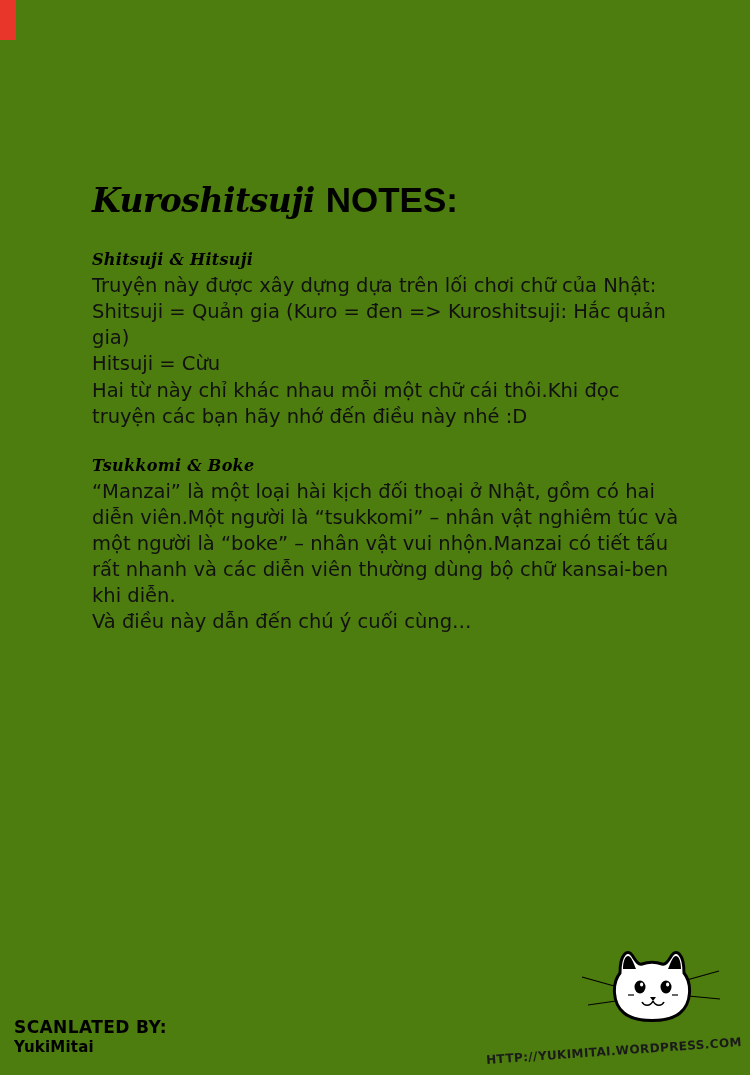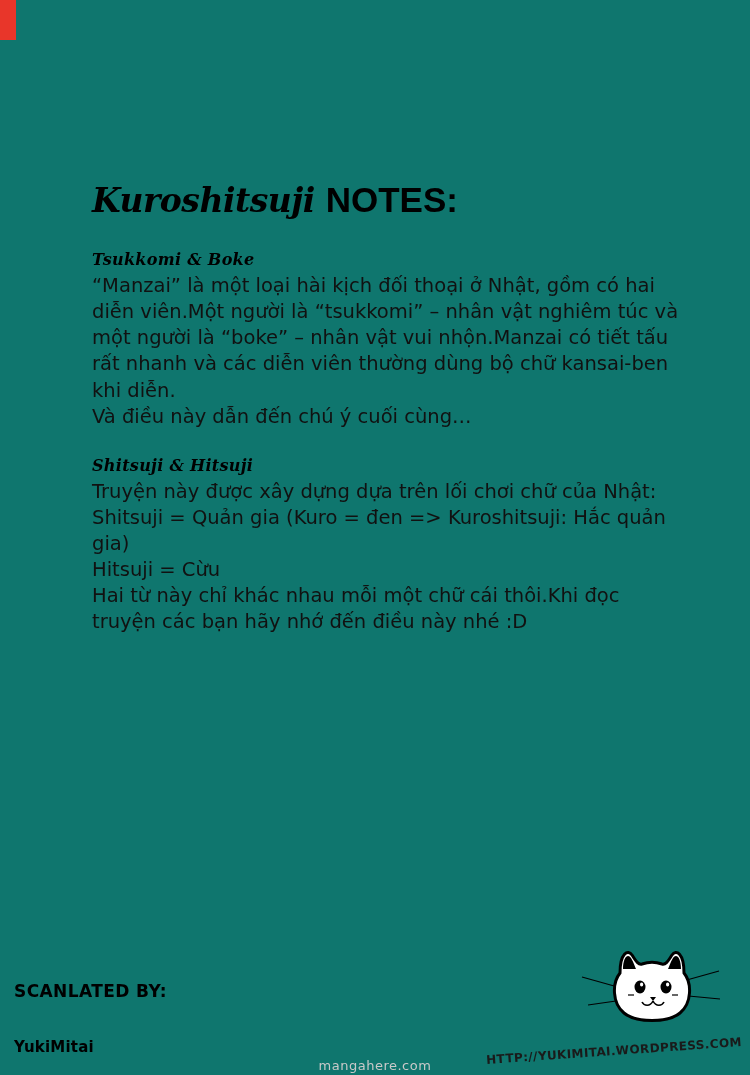--- a/index.html
+++ b/index.html
@@ -12,21 +12,21 @@
     background: #ffffff;
     font-family: "DejaVu Sans", sans-serif;
     color: #111111;
     overflow: hidden;
     position: relative;
   }
 
   .page {
     position: absolute;
     inset: 0;
-    background: #0f766e;
+    background: #4d7c0f;
   }
 
   
   .red-bar {
     position: absolute;
     left: 0;
     top: 0;
     width: 16px;
     height: 40px;
     background: #e8362a;
@@ -96,21 +96,20 @@
     font-size: 17px;
     letter-spacing: 0.4px;
     color: #000000;
   }
   .scanlated-name {
     font-family: "DejaVu Sans", sans-serif;
     font-weight: bold;
     font-size: 15px;
     letter-spacing: 0.2px;
     color: #000000;
-    margin-top: 36px;
   }
 
   .site-url {
     position: absolute;
     right: 8px;
     bottom: 26px;
     font-family: "DejaVu Sans", sans-serif;
     font-weight: bold;
     font-size: 12px;
     letter-spacing: 0.4px;
@@ -142,36 +141,36 @@
 </head>
 <body>
 
 <div class="page">
 
   <div class="red-bar"></div>
 
   <div class="content">
 
     <h1 class="notes-title"><span class="part-a">Kuroshitsuji </span><span class="part-b">NOTES:</span></h1>
-
-    <div class="section">
-      <h2 class="section-heading">Tsukkomi &amp; Boke</h2>
-      <p class="section-body">“Manzai” là một loại hài kịch đối thoại ở Nhật, gồm có hai diễn viên.Một người là “tsukkomi” – nhân vật nghiêm túc và một người là “boke” – nhân vật vui nhộn.Manzai có tiết tấu rất nhanh và các diễn viên thường dùng bộ chữ kansai-ben khi diễn.
-Và điều này dẫn đến chú ý cuối cùng…</p>
-    </div>
 
     <div class="section">
       <h2 class="section-heading">Shitsuji &amp; Hitsuji</h2>
       <p class="section-body">Truyện này được xây dựng dựa trên lối chơi chữ của Nhật:
 Shitsuji = Quản gia (Kuro = đen =&gt; Kuroshitsuji: Hắc quản gia)
 Hitsuji = Cừu
 Hai từ này chỉ khác nhau mỗi một chữ cái thôi.Khi đọc truyện các bạn hãy nhớ đến điều này nhé :D</p>
     </div>
 
     <div class="section">
+      <h2 class="section-heading">Tsukkomi &amp; Boke</h2>
+      <p class="section-body">“Manzai” là một loại hài kịch đối thoại ở Nhật, gồm có hai diễn viên.Một người là “tsukkomi” – nhân vật nghiêm túc và một người là “boke” – nhân vật vui nhộn.Manzai có tiết tấu rất nhanh và các diễn viên thường dùng bộ chữ kansai-ben khi diễn.
+Và điều này dẫn đến chú ý cuối cùng…</p>
+    </div>
+
+    <div class="section">
     </div>
 
   </div>
 
   <div class="cat-logo">
     <svg viewBox="0 0 140 90" width="140" height="90" xmlns="http://www.w3.org/2000/svg">
 
       <path d="M2 34 L52 48" stroke="#000" stroke-width="1.2" fill="none"></path>
       <path d="M8 62 L50 56" stroke="#000" stroke-width="1.2" fill="none"></path>
       <path d="M96 40 L139 28" stroke="#000" stroke-width="1.2" fill="none"></path>
@@ -198,15 +197,14 @@
     </svg>
   </div>
 
   <div class="scanlated">
     <div class="scanlated-label">SCANLATED BY:</div>
     <div class="scanlated-name">YukiMitai</div>
   </div>
 
   <div class="site-url">HTTP://YUKIMITAI.WORDPRESS.COM</div>
 
-  <div class="watermark">mangahere.com</div>
 
 </div>
 
 </body></html>

